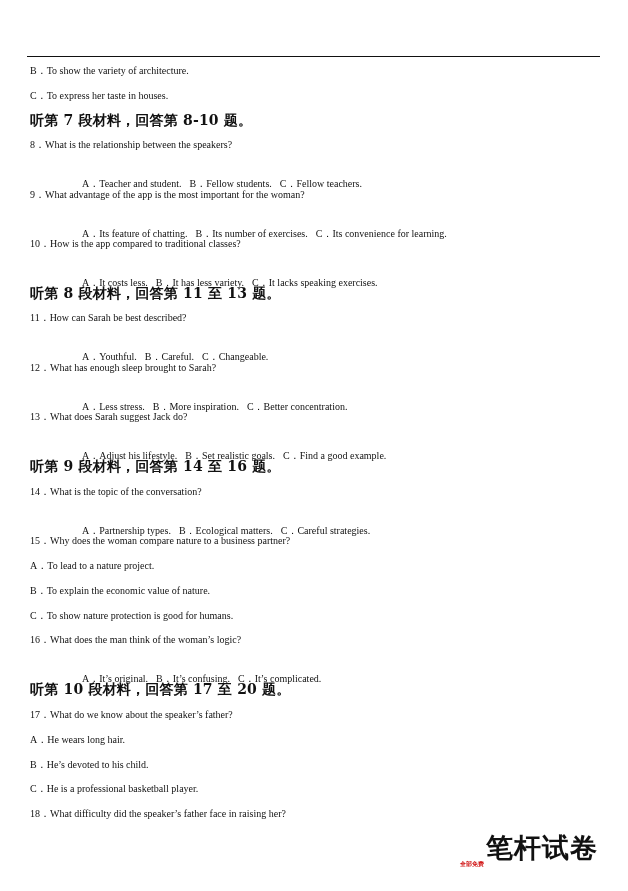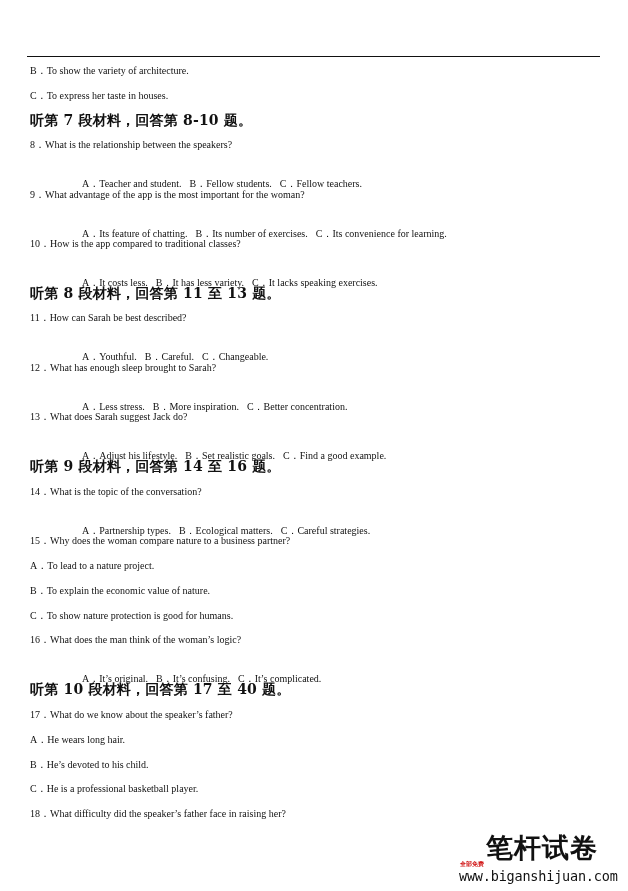--- a/index.html
+++ b/index.html
@@ -60,24 +60,23 @@
   <span class="opt">A．Partnership types.</span><span class="opt">B．Ecological matters.</span><span class="opt">C．Careful strategies.</span>
 </div>
 <div class="line" style="top:534px">15．Why does the woman compare nature to a business partner?</div>
 <div class="line" style="top:559px">A．To lead to a nature project.</div>
 <div class="line" style="top:584px">B．To explain the economic value of nature.</div>
 <div class="line" style="top:609px">C．To show nature protection is good for humans.</div>
 <div class="line" style="top:633px">16．What does the man think of the woman’s logic?</div>
 <div class="line" style="top:658px">
   <span class="opt">A．It’s original.</span><span class="opt">B．It’s confusing.</span><span class="opt">C．It’s complicated.</span>
 </div>
-<div class="line heading" style="top:682px">听第 10 段材料，回答第 17 至 40 题。</div>
+<div class="line heading" style="top:682px">听第 10 段材料，回答第 17 至 20 题。</div>
 <div class="line" style="top:708px">17．What do we know about the speaker’s father?</div>
 <div class="line" style="top:733px">A．He wears long hair.</div>
 <div class="line" style="top:758px">B．He’s devoted to his child.</div>
 <div class="line" style="top:782px">C．He is a professional basketball player.</div>
 <div class="line" style="top:807px">18．What difficulty did the speaker’s father face in raising her?</div>
 
 <div class="logo">
   <div class="logo-cn">笔杆试卷</div>
   <div class="logo-tag">全部免费</div>
-  <div class="logo-url">www.biganshijuan.com</div>
 </div>
 
 </body></html>

